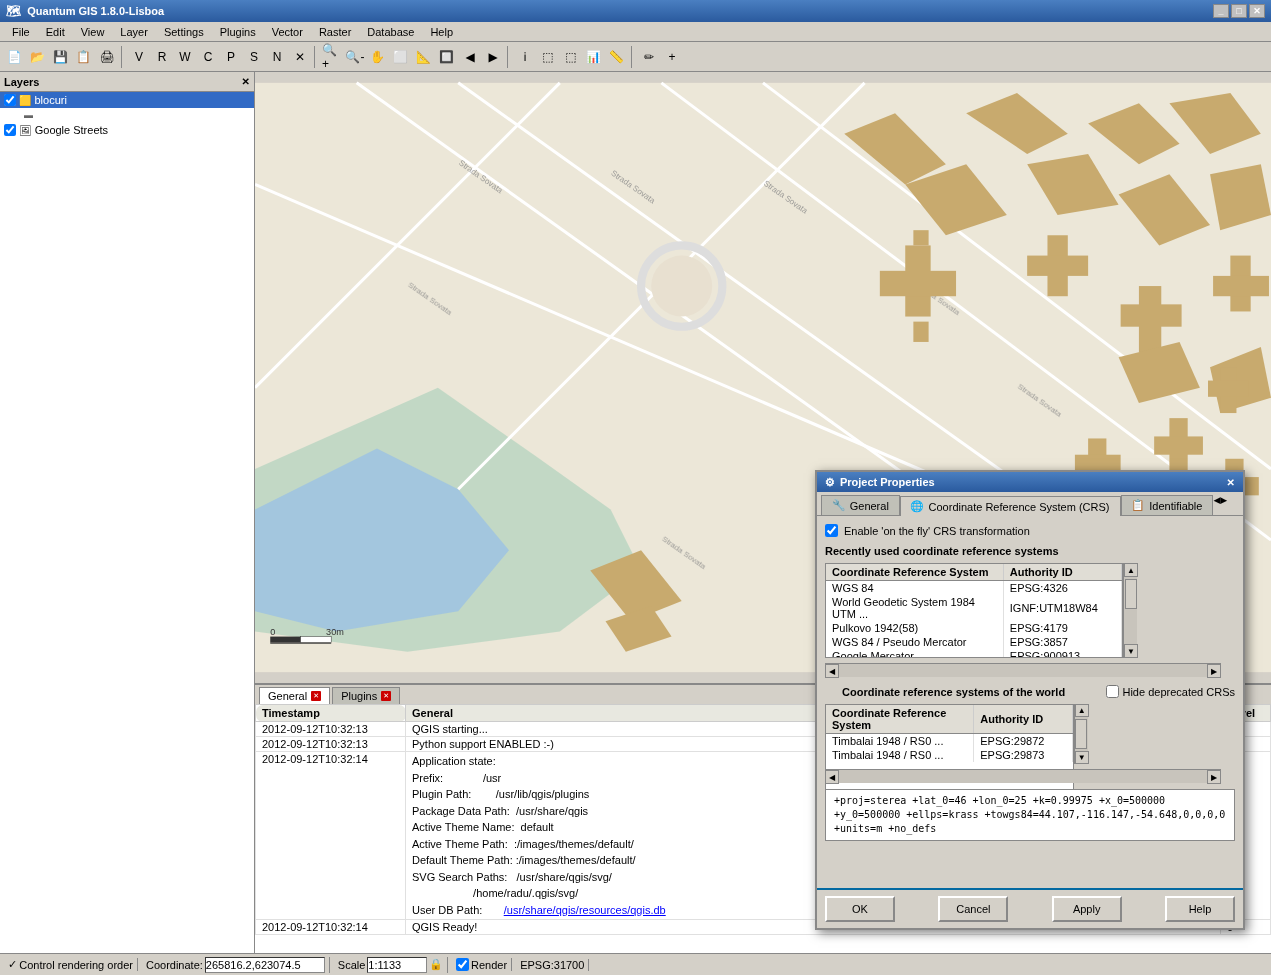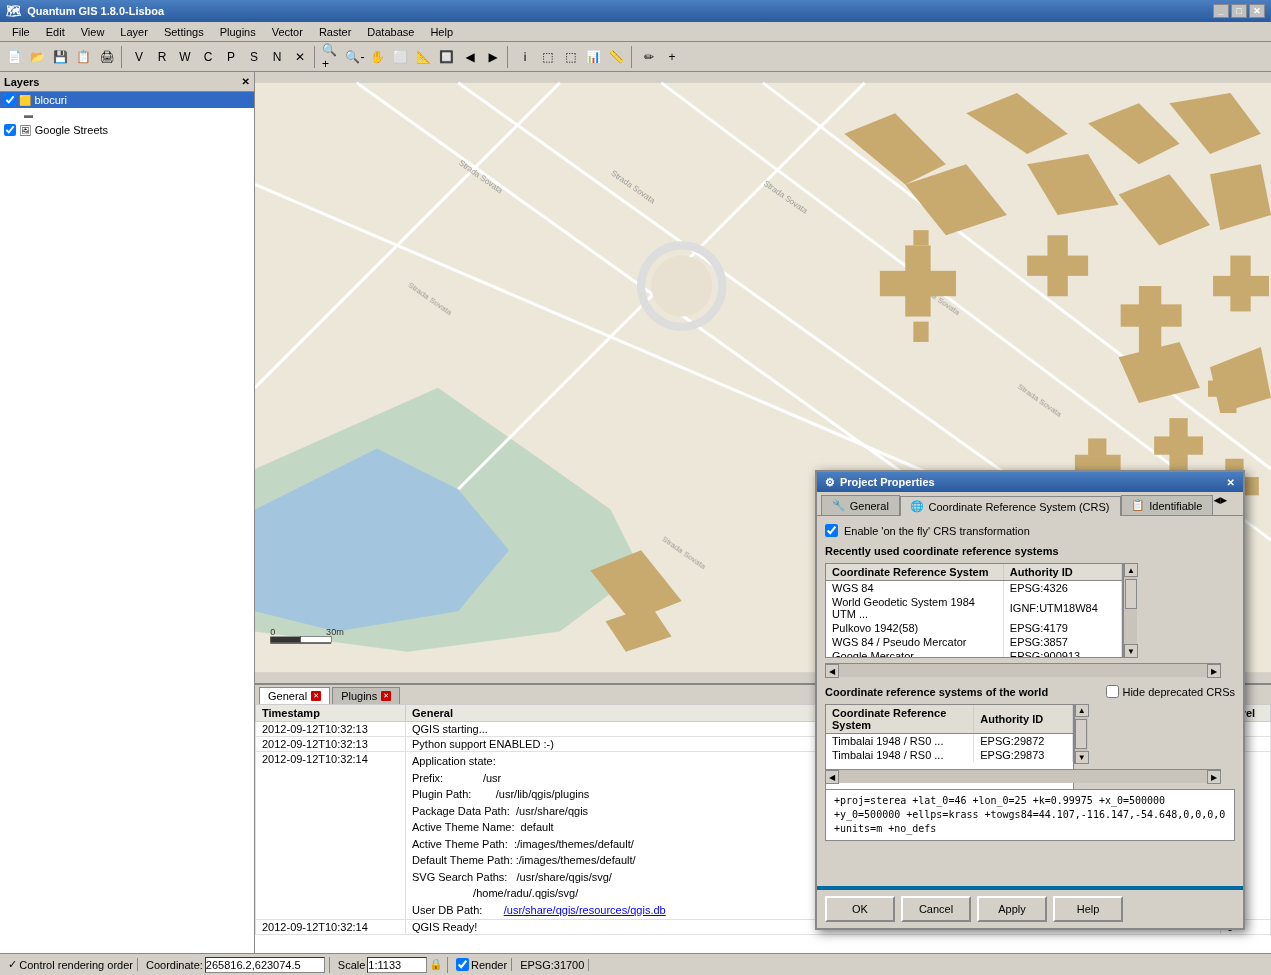--- a/index.html
+++ b/index.html
@@ -301,38 +301,39 @@
     }
     .crs-table td {
       padding: 1px 6px;
       border-right: 1px solid #e0e0e0;
     }
     .world-crs-header {
       display: flex;
       align-items: center;
       justify-content: space-between;
       margin-top: 2px;
+      margin-left: 17px;
     }
     .world-crs-title { font-size: 11px; font-weight: bold; }
     .hide-deprecated { font-size: 11px; display: flex; align-items: center; gap: 3px; }
     .proj-string {
       background: white;
       border: 1px solid #888;
       padding: 4px 8px;
       font-size: 10px;
       font-family: monospace;
       min-height: 40px;
       line-height: 1.4;
     }
     .dialog-buttons {
       display: flex;
-      justify-content: flex-start;
+      justify-content: space-between;
       padding: 6px 8px;
       gap: 6px;
-      border-top: 4px solid #0369a1;
+      border-top: 2px solid #0369a1;
     }
     .dlg-btn {
       width: 70px;
       height: 26px;
       background: #d4d0c8;
       border: 2px solid;
       border-color: #ffffff #888888 #888888 #ffffff;
       font-size: 11px;
       cursor: pointer;
       display: flex;
@@ -573,21 +574,21 @@
         </div>
         <div class="log-tab">
           <span>Plugins</span>
           <span class="log-tab-close">✕</span>
         </div>
       </div>
       <div class="log-table">
         <table>
           <thead>
             <tr>
-              <th style="width:150px;">Timestamp</th>
+              <th style="width:150px;border-radius:7px;">Timestamp</th>
               <th>General</th>
               <th style="width:50px;">Level</th>
             </tr>
           </thead>
           <tbody>
             <tr>
               <td>2012-09-12T10:32:13</td>
               <td>QGIS starting...</td>
               <td>0</td>
             </tr>

